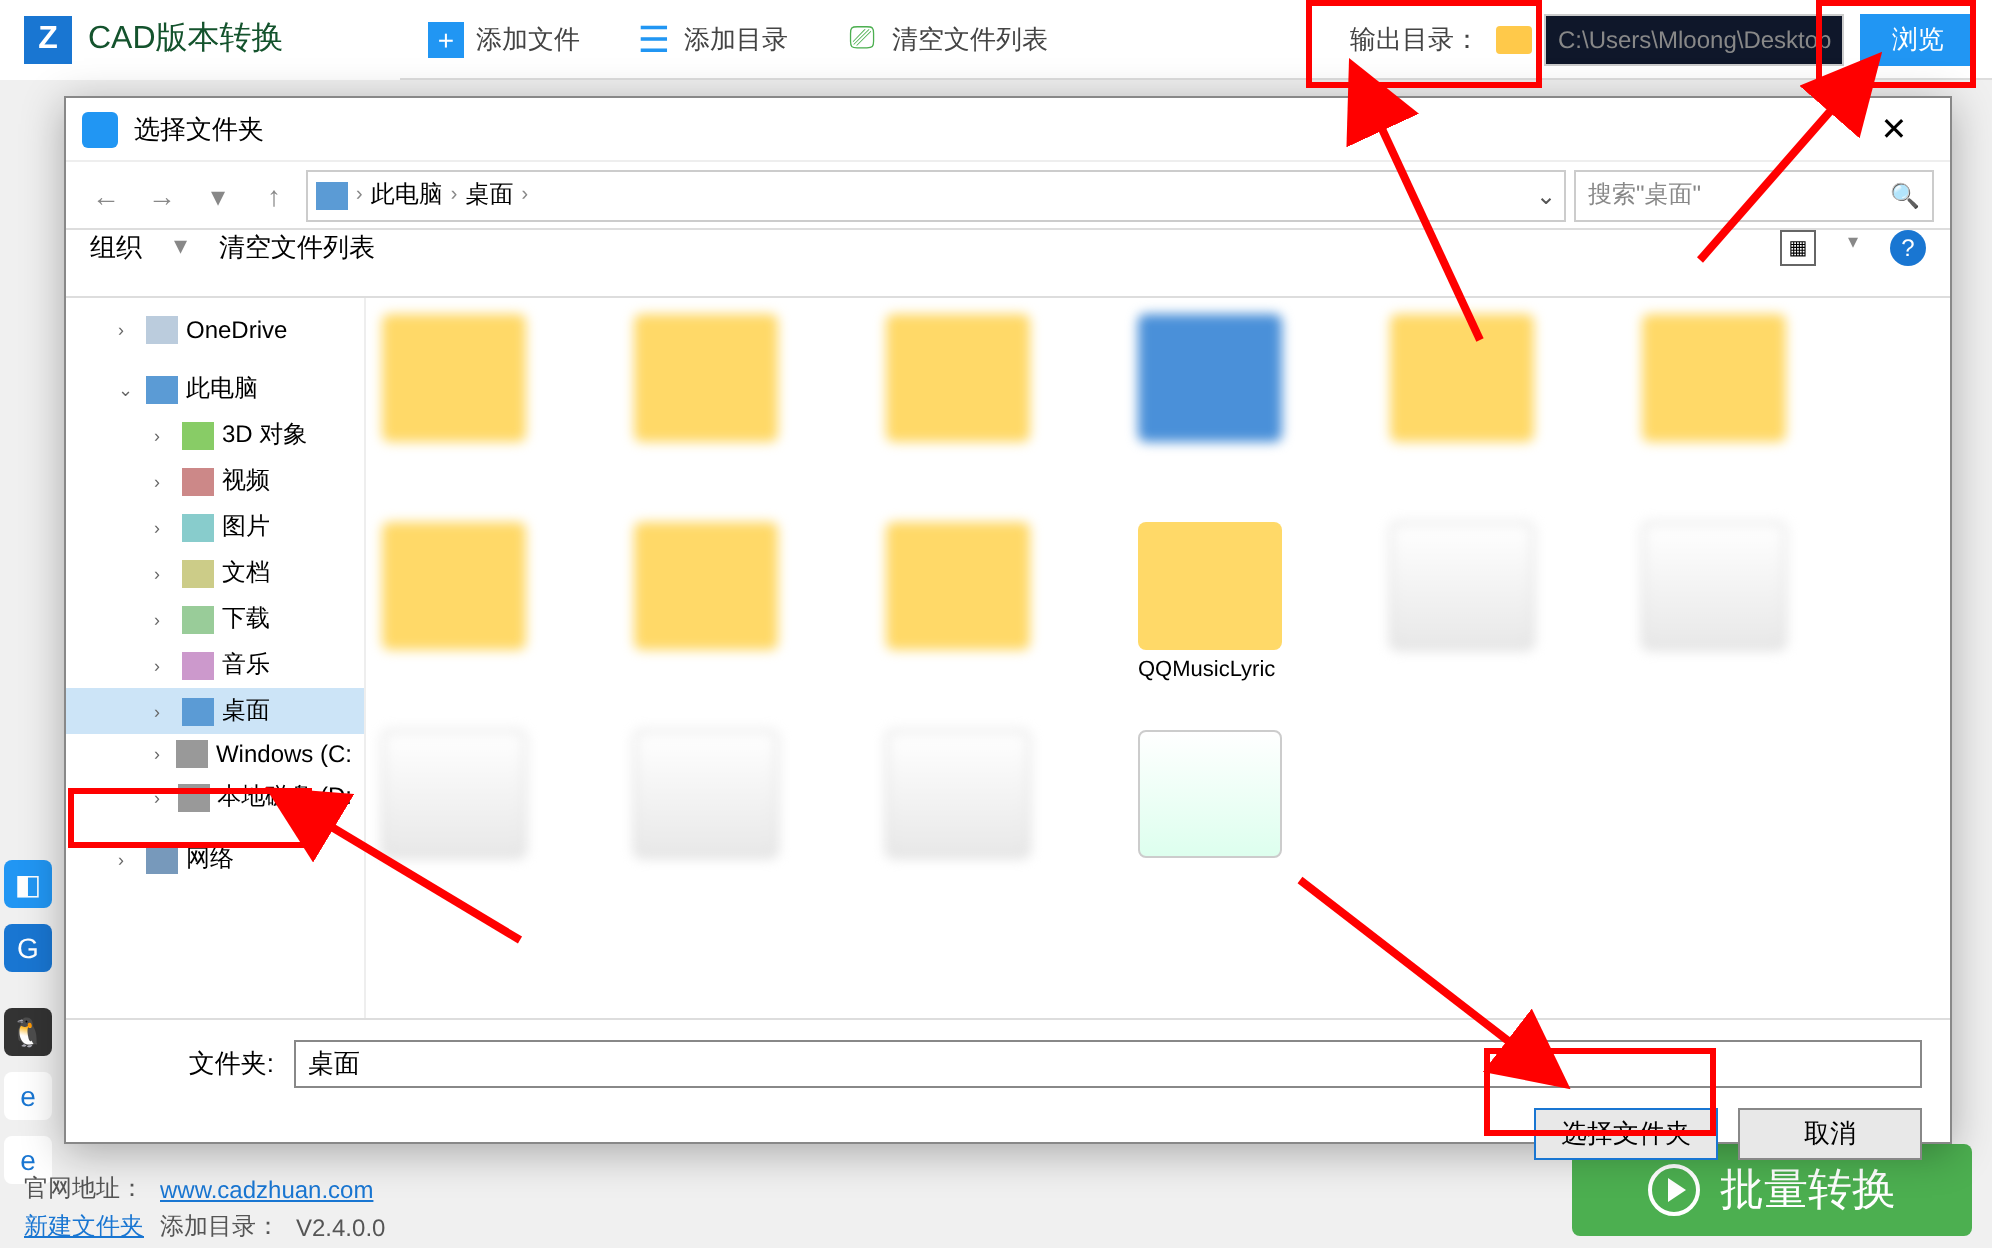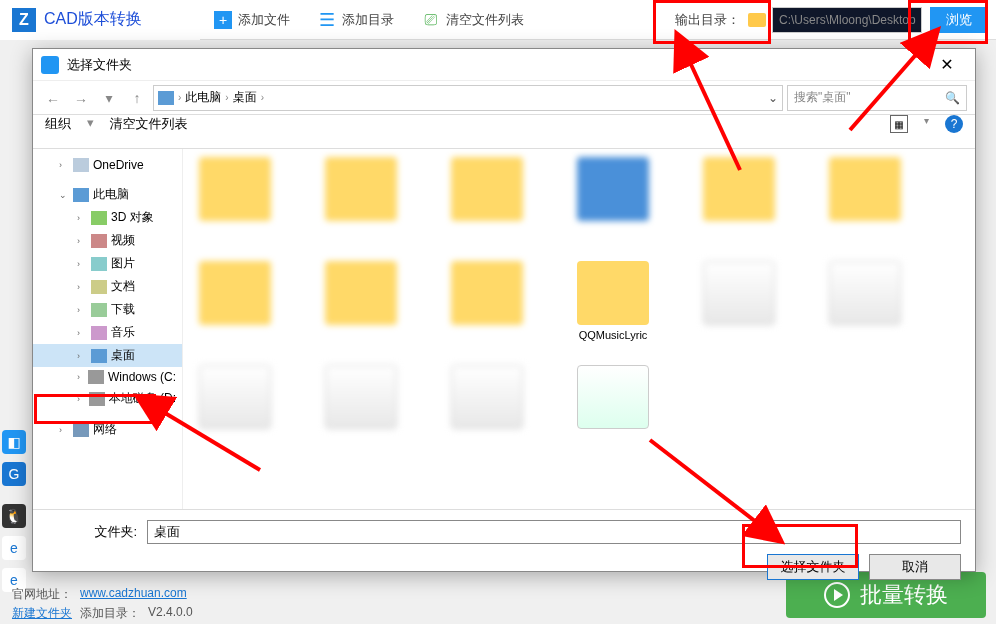--- a/index.html
+++ b/index.html
@@ -2,39 +2,39 @@
 <html><head>
 <meta charset="utf-8">
 <style>
 *{margin:0;padding:0;box-sizing:border-box;font-family:"Microsoft YaHei",Arial,sans-serif}
 body{width:996px;height:624px;position:relative;background:#f0f0f0;overflow:hidden}
 
 
 .app-top{height:40px;background:#fff;border-bottom:1px solid #ddd;display:flex;align-items:center;position:relative}
 .app-logo{width:200px;height:40px;display:flex;align-items:center;padding-left:12px;gap:8px;background:#fff}
 .app-logo-icon{width:24px;height:24px;background:#1976d2;display:flex;align-items:center;justify-content:center;color:#fff;font-weight:bold}
-.app-title{font-size:16px;color:#1d4ed8}
+.app-title{font-size:16px;color:#14532d}
 .tb-btn{display:flex;align-items:center;gap:6px;padding:0 14px;height:40px;font-size:13px;color:#444}
 .tb-icon{width:18px;height:18px;display:flex;align-items:center;justify-content:center}
 .ic-plus{background:#2196f3;color:#fff;font-size:14px}
 .ic-list{color:#2196f3;font-size:18px}
 .ic-clear{color:#4caf50;font-size:16px}
 .out-label{margin-left:auto;font-size:13px;padding:0 8px;color:#444}
 .out-fold{width:18px;height:14px;background:#ffc94a;border-radius:2px;margin-right:6px}
 .out-path{width:150px;height:26px;border:1px solid #ccc;background:#0f172a;font-size:12px;color:#888;padding:0 6px;display:flex;align-items:center;overflow:hidden}
 .browse-btn{height:26px;background:#2196f3;color:#fff;font-size:13px;padding:0 16px;display:flex;align-items:center;margin:0 8px}
 
 
 .left-strip{position:absolute;left:0;top:140px;width:28px;display:flex;flex-direction:column;gap:8px;align-items:center}
 .ls-ic{width:24px;height:24px;border-radius:4px;display:flex;align-items:center;justify-content:center;font-size:14px;color:#fff}
 
 
 .footer{position:absolute;left:0;bottom:0;right:0;height:40px;padding:2px 12px;font-size:12px;color:#555;display:flex;flex-direction:column;justify-content:center;gap:2px}
 .footer a{color:#1976d2;text-decoration:underline}
-.footer-row{display:flex;gap:8px;align-items:flex-start}
+.footer-row{display:flex;gap:8px;align-items:center}
 .batch-btn{position:absolute;right:10px;bottom:6px;width:200px;height:46px;background:#4caf50;border-radius:4px;display:flex;align-items:center;justify-content:center;gap:10px;color:#fff;font-size:22px}
 .play-ic{width:26px;height:26px;border:2px solid #fff;border-radius:50%;display:flex;align-items:center;justify-content:center}
 .play-ic::after{content:"";border-left:9px solid #fff;border-top:6px solid transparent;border-bottom:6px solid transparent;margin-left:3px}
 
 
 .dialog{position:absolute;left:32px;top:48px;width:944px;height:524px;background:#fff;border:1px solid #888;box-shadow:0 4px 20px rgba(0,0,0,.3)}
 .dlg-title{height:32px;display:flex;align-items:center;padding:0 8px;border-bottom:1px solid #eee}
 .dlg-title-ic{width:18px;height:18px;background:#2196f3;margin-right:8px;border-radius:3px}
 .dlg-title-txt{font-size:13px;flex:1}
 .dlg-close{width:40px;height:28px;display:flex;align-items:center;justify-content:center;font-size:16px}
@@ -64,21 +64,21 @@
 .t-pic{background:#8cc}
 .t-doc{background:#cc8}
 .t-dl{background:#9c9}
 .t-mus{background:#c9c}
 .t-desk{background:#5b9bd5}
 .t-drv{background:#999}
 .t-net{background:#79b}
 .tree-item.sel{background:#cce4f7}
 .files{flex:1;overflow:hidden;padding:8px}
 .file-grid{display:flex;flex-wrap:wrap;gap:24px 38px}
-.file-item{width:88px;display:flex;flex-direction:column;align-items:center;gap:4px}
+.file-item{width:88px;display:flex;flex-direction:column;align-items:flex-start;gap:4px}
 .file-ic{width:72px;height:64px;background:#ffd968;border-radius:4px;position:relative;filter:blur(3px)}
 .file-ic.doc{background:linear-gradient(#fff,#e8e8e8);border:1px solid #ccc;filter:blur(3px)}
 .file-name{font-size:11px;text-align:center;max-width:88px;overflow:hidden;text-overflow:ellipsis;white-space:nowrap}
 .dlg-bottom{border-top:1px solid #ddd;padding:10px 14px;display:flex;flex-direction:column;gap:10px}
 .fld-row{display:flex;align-items:center;gap:10px;font-size:13px}
 .fld-row label{width:90px;text-align:right}
 .fld-input{flex:1;height:24px;border:1px solid #888;padding:0 6px;font-size:13px}
 .btn-row{display:flex;justify-content:flex-end;gap:10px}
 .dlg-btn{height:26px;width:92px;border:1px solid #888;background:#e8e8e8;font-size:13px;display:flex;align-items:center;justify-content:center}
 .dlg-btn.primary{border:1px solid #1976d2}

